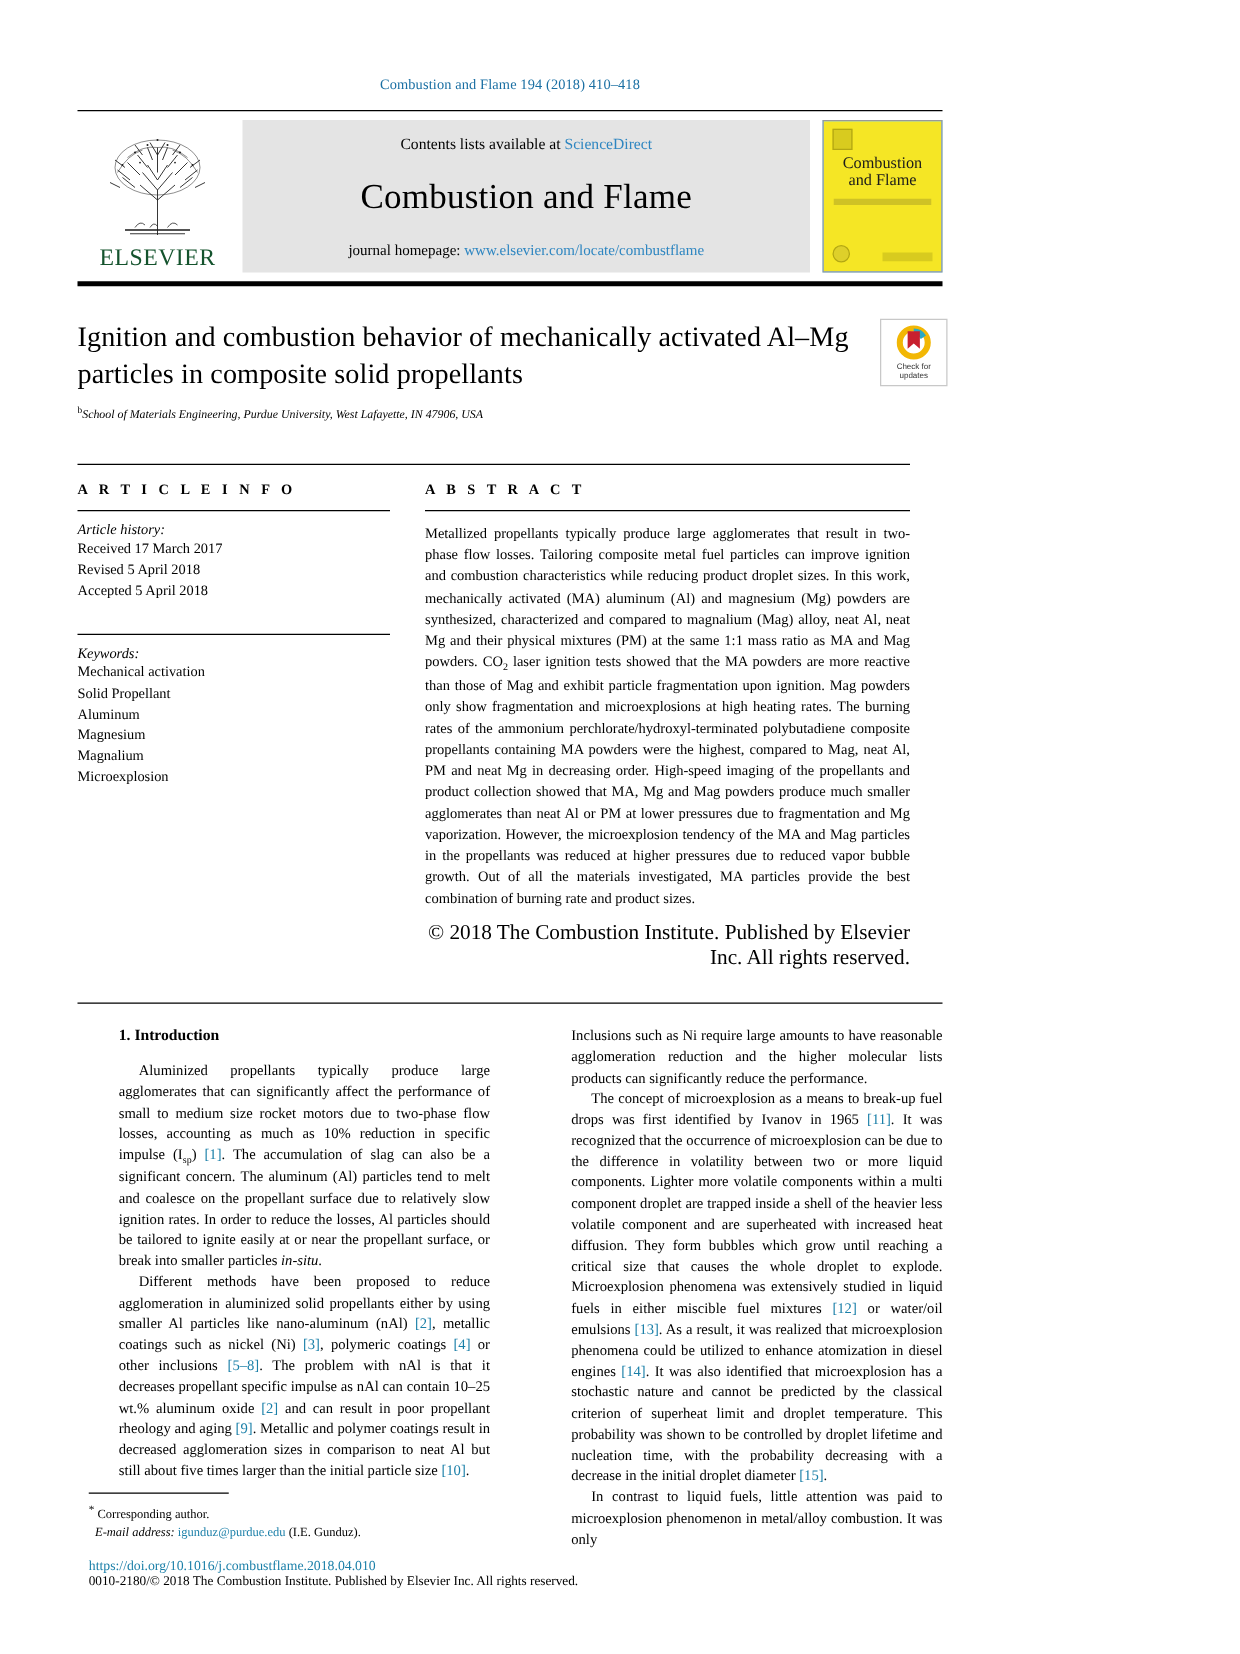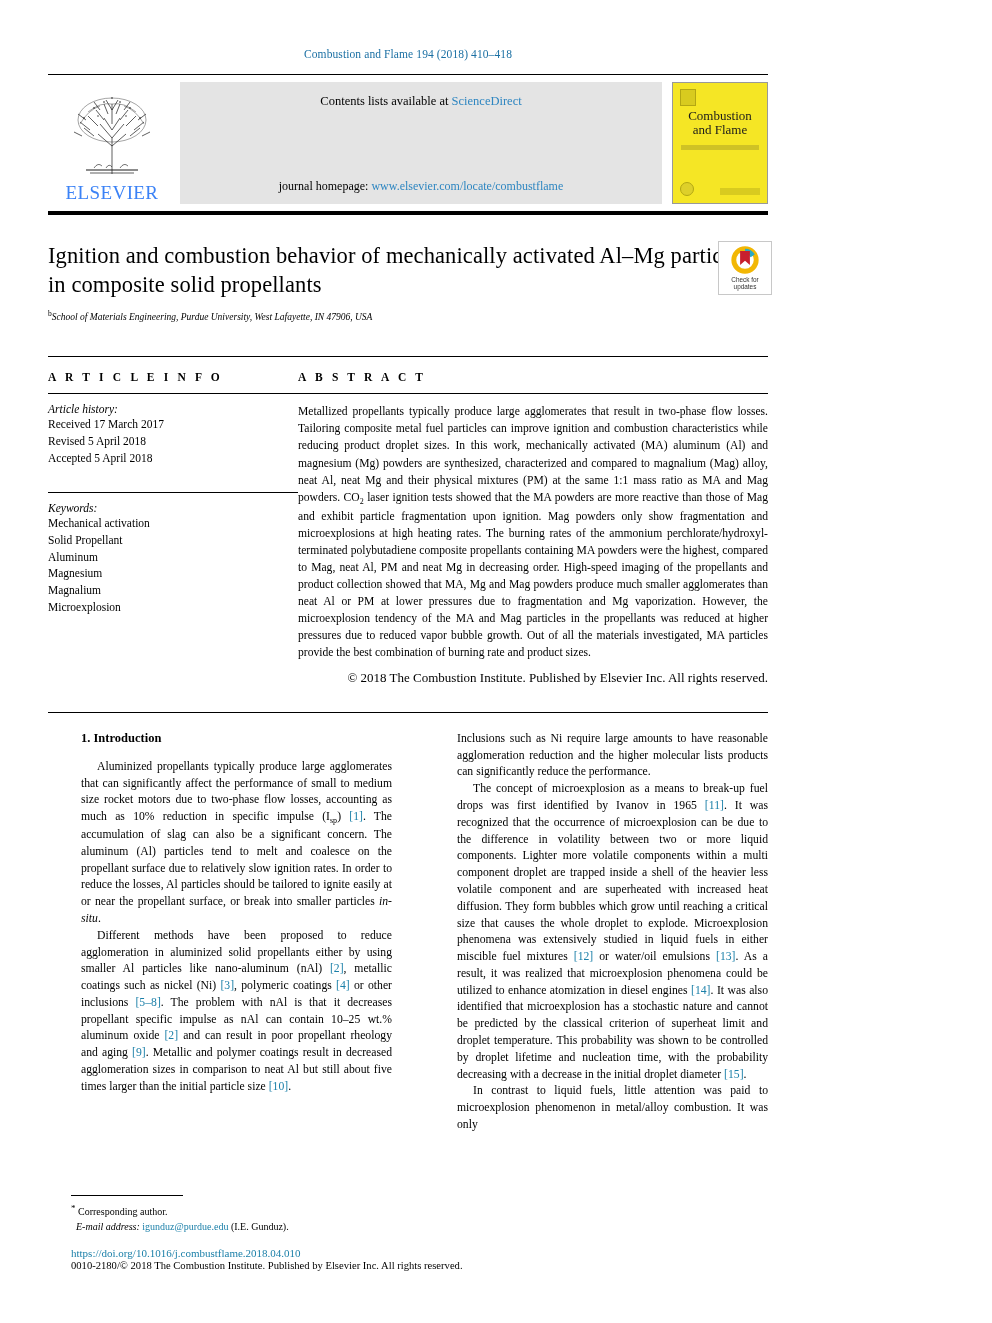--- a/index.html
+++ b/index.html
@@ -6,21 +6,21 @@
   html, body { margin: 0; padding: 0; }
   body {
     width: 992px;
     height: 1323px;
     background: #ffffff;
     font-family: "Liberation Serif", "DejaVu Serif", serif;
     color: #000000;
     position: relative;
     overflow: hidden;
   }
-  .page { position: relative; width: 816px; height: 1323px; padding: 0; }
+  .page { position: relative; width: 816px; height: 1323px; padding: 14px; }
 
   
   .runhead {
     text-align: center;
     color: #1a6fa3;
     font-size: 11.5px;
     padding-top: 48px;
     letter-spacing: .1px;
   }
 
@@ -40,21 +40,21 @@
     flex: 0 0 128px;
     display: flex;
     flex-direction: column;
     align-items: center;
     justify-content: flex-end;
     padding-bottom: 2px;
   }
   .tree-svg { display:block; }
   .elsevier-word {
     font-family: "Liberation Serif", serif;
-    color: #3b82f6;
+    color: #14532d;
     font-size: 19px;
     letter-spacing: .4px;
     line-height: 1;
     margin-top: 1px;
   }
   .contents-box {
     flex: 1 1 auto;
     background: #e4e4e4;
     margin: 0 10px 0 4px;
     display: flex;
@@ -131,24 +131,25 @@
     border: 1px solid #c8c8c8;
     background: #fff;
     display: flex; flex-direction: column; align-items: center; justify-content: center;
   }
   .cm-mark { width: 28px; height: 28px; }
   .cm-text { font-size: 6.4px; line-height: 1.12; text-align: center; margin-top: 2px; color:#333;
              font-family:"Liberation Sans",sans-serif; }
 
   
   .info-abstract {
-    margin: 32px 48px 0 48px;
+    margin: 32px 74px 0 48px;
     border-top: 1.4px solid #000;
     padding-top: 14px;
     display: flex;
+    gap: 28px;
   }
   .col-info { flex: 0 0 250px; }
   .col-abs { flex: 1 1 auto; }
   .sec-label {
     font-family: "Liberation Serif", serif;
     font-size: 11.5px;
     font-weight: bold;
     letter-spacing: 3.2px;
     margin-bottom: 10px;
   }
@@ -156,21 +157,21 @@
   .info-h { font-style: italic; font-size: 11.5px; margin-bottom: 1px; }
   .info-line { font-size: 11.5px; line-height: 1.45; }
   .kw-gap { height: 26px; }
   .abs-p {
     font-size: 11.6px;
     line-height: 1.47;
     text-align: justify;
     margin: 0;
   }
   .abs-copy {
-    font-size: 13px;
+    font-size: 17px;
     text-align: right;
     margin-top: 9px;
   }
 
   
   .body-wrap {
     margin: 26px 48px 0 48px;
     border-top: 1.4px solid #000;
     padding-top: 18px;
     display: flex;
@@ -263,20 +264,21 @@
             </g>
           </svg>
         </span>
         <div class="elsevier-word">ELSEVIER</div>
       </div>
 
       <div class="contents-box">
         <div class="contents-line">
           <span>Contents lists available at </span><a href="#">ScienceDirect</a>
         </div>
+        <div class="journal-name">Combustion and Flame</div>
         <div class="homepage-line">
           <span>journal homepage: </span><a href="#">www.elsevier.com/locate/combustflame</a>
         </div>
       </div>
 
       <div class="cover-thumb">
         <div class="cover-inner"></div>
         <div class="cover-elsv"></div>
         <div class="cover-title">
           <div>Combustion</div>

